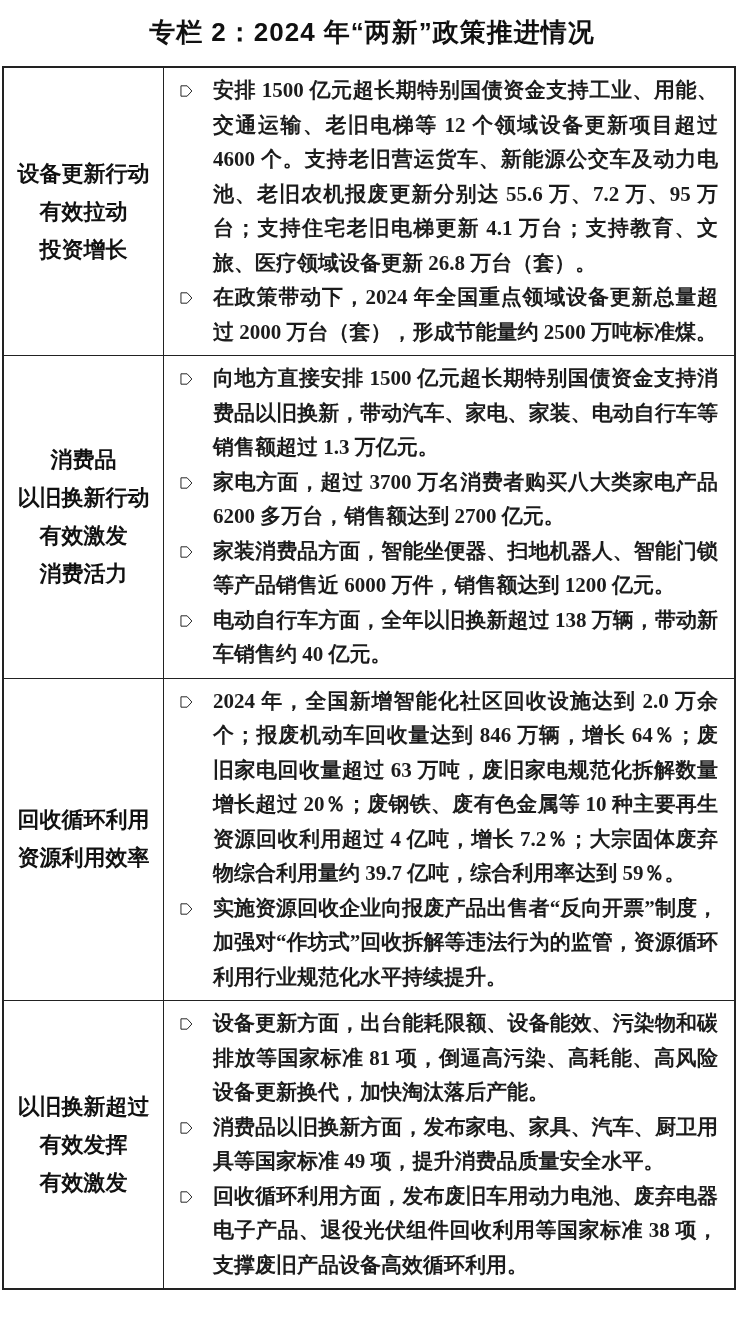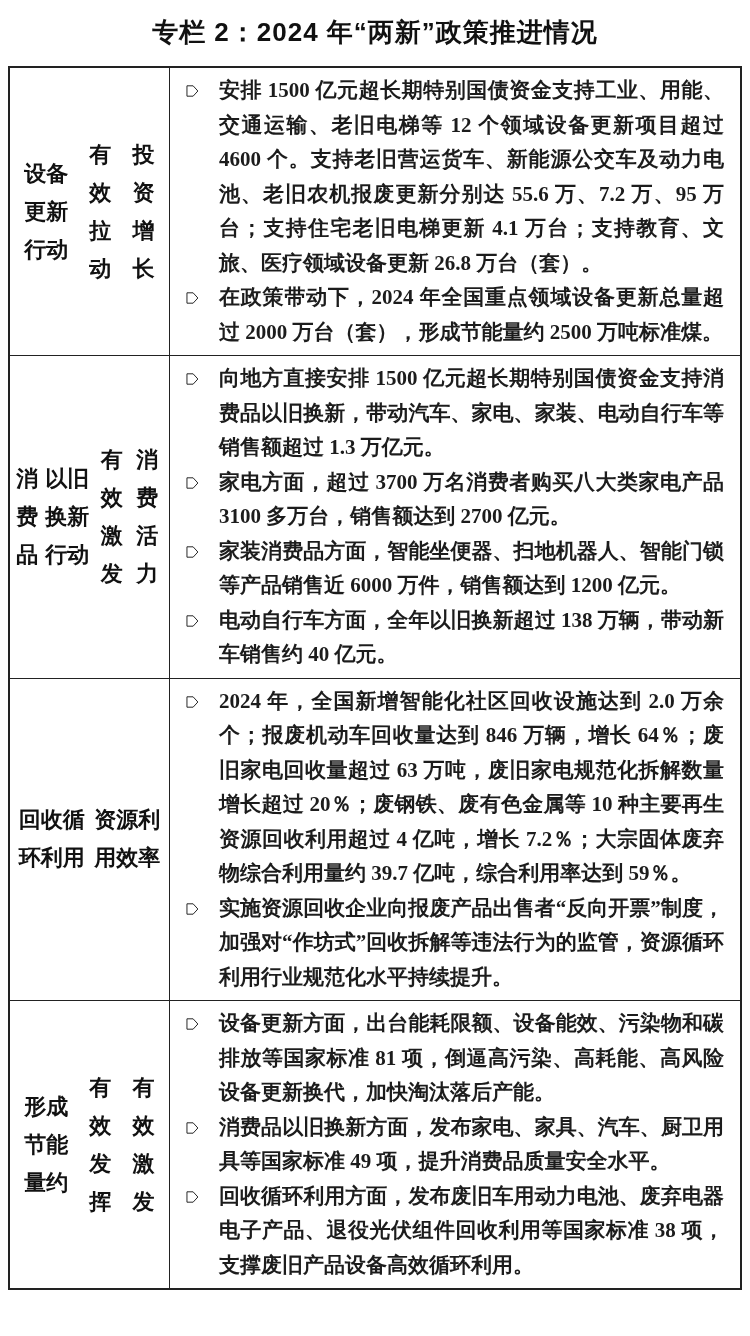--- a/index.html
+++ b/index.html
@@ -12,21 +12,21 @@
     height: 1336px;
     overflow: hidden;
     font-family: "Liberation Serif", "DejaVu Serif", serif;
     color: #1c1c1c;
     box-sizing: border-box;
   }
   .page {
     width: 750px;
     height: 1336px;
     box-sizing: border-box;
-    padding: 12px 8px 0 8px;
+    padding: 12px 8px 0 2px;
   }
   .title {
     margin: 0 0 14px 0;
     text-align: center;
     font-family: "Liberation Sans", "DejaVu Sans", sans-serif;
     font-weight: 700;
     font-size: 26px;
     line-height: 40px;
     letter-spacing: 1px;
     color: #111111;
@@ -42,20 +42,21 @@
     border-top: 1px solid #222222;
   }
   .row:first-child {
     border-top: none;
   }
   .label-cell {
     flex: 0 0 160px;
     width: 160px;
     border-right: 1px solid #222222;
     display: flex;
+    flex-direction: column;
     justify-content: center;
     align-items: center;
     text-align: center;
     font-family: "Liberation Sans", "DejaVu Sans", sans-serif;
     font-weight: 700;
     font-size: 22px;
     line-height: 38px;
     color: #111111;
     padding: 10px 4px;
     box-sizing: border-box;
@@ -141,21 +142,21 @@
     <span class="bullet-text">向地方直接安排 1500 亿元超长期特别国债资金支持消费品以旧换新，带动汽车、家电、家装、电动自行车等销售额超过 1.3 万亿元。</span>
   </div>
 
 
   <div class="bullet-item">
     <span class="bullet">
       <svg viewBox="0 0 100 110" aria-hidden="true">
         <polygon points="14,18 58,18 92,55 58,92 14,92" fill="none" stroke="#222222" stroke-width="7" stroke-linejoin="round"></polygon>
       </svg>
     </span>
-    <span class="bullet-text">家电方面，超过 3700 万名消费者购买八大类家电产品 3100 多万台，销售额达到 2700 亿元。</span>
+    <span class="bullet-text">家电方面，超过 3700 万名消费者购买八大类家电产品 6200 多万台，销售额达到 2700 亿元。</span>
   </div>
 
   <div class="bullet-item">
     <span class="bullet">
       <svg viewBox="0 0 100 110" aria-hidden="true">
         <polygon points="14,18 58,18 92,55 58,92 14,92" fill="none" stroke="#222222" stroke-width="7" stroke-linejoin="round"></polygon>
       </svg>
     </span>
     <span class="bullet-text">家装消费品方面，智能坐便器、扫地机器人、智能门锁等产品销售近 6000 万件，销售额达到 1200 亿元。</span>
   </div>
@@ -192,21 +193,21 @@
         <polygon points="14,18 58,18 92,55 58,92 14,92" fill="none" stroke="#222222" stroke-width="7" stroke-linejoin="round"></polygon>
       </svg>
     </span>
     <span class="bullet-text">实施资源回收企业向报废产品出售者“反向开票”制度，加强对“作坊式”回收拆解等违法行为的监管，资源循环利用行业规范化水平持续提升。</span>
   </div>
 </div>
   </div>
 
   <div class="row">
     <div class="label-cell">
-          <div>形成节能量约</div>
+          <div>以旧换新超过</div>
           <div>有效发挥</div>
           <div>有效激发</div>
         </div>
     <div class="content-cell">
   <div class="bullet-item">
     <span class="bullet">
       <svg viewBox="0 0 100 110" aria-hidden="true">
         <polygon points="14,18 58,18 92,55 58,92 14,92" fill="none" stroke="#222222" stroke-width="7" stroke-linejoin="round"></polygon>
       </svg>
     </span>

